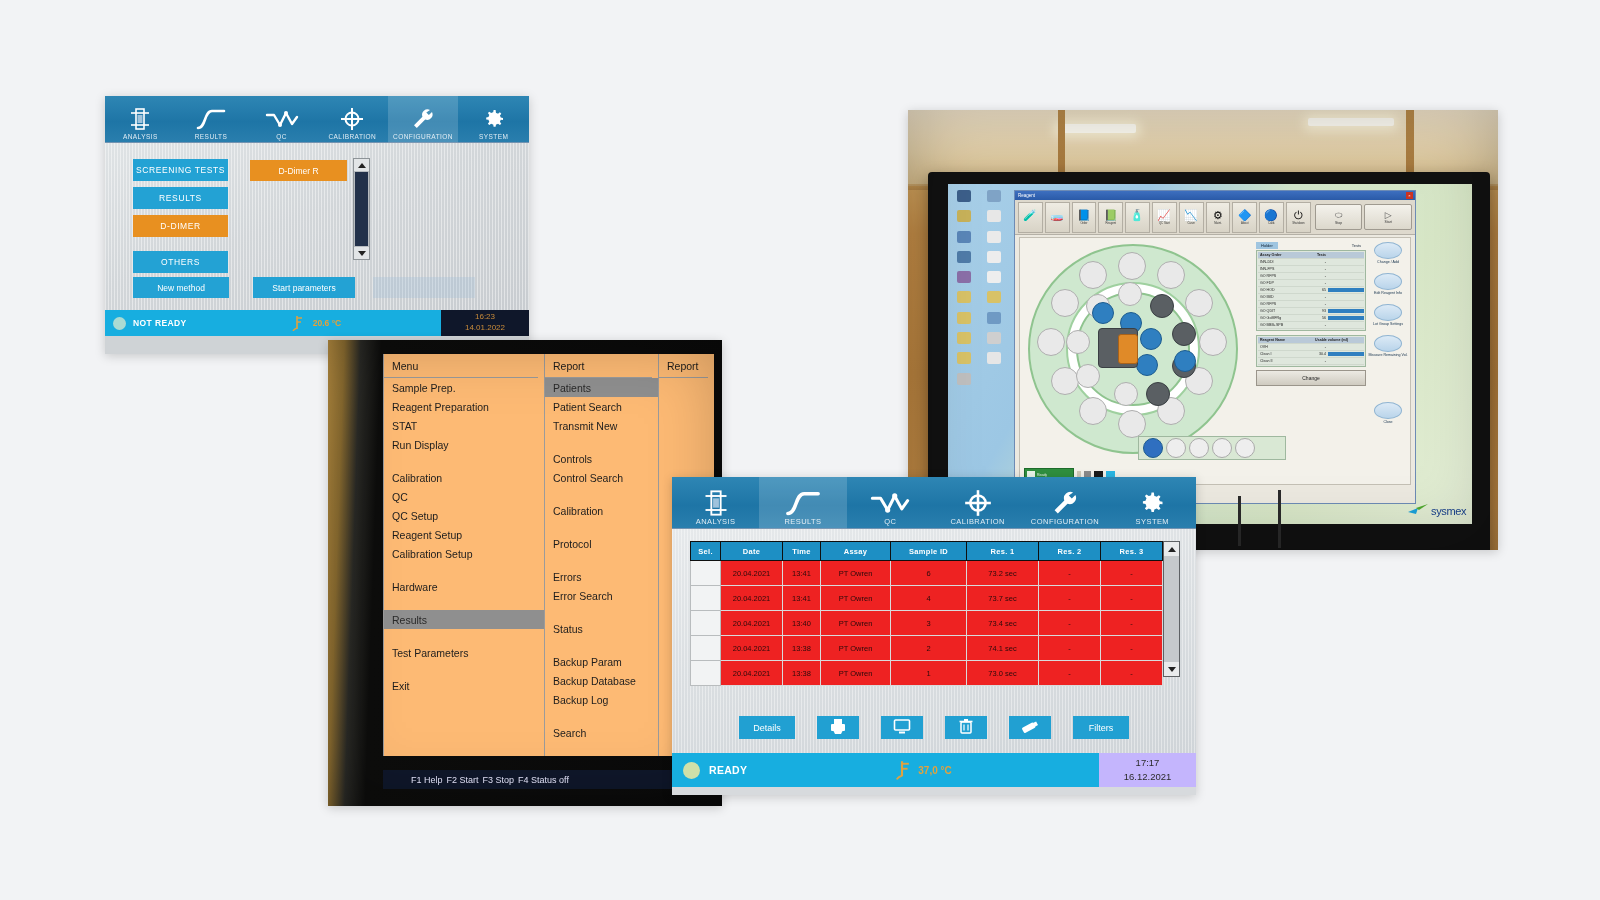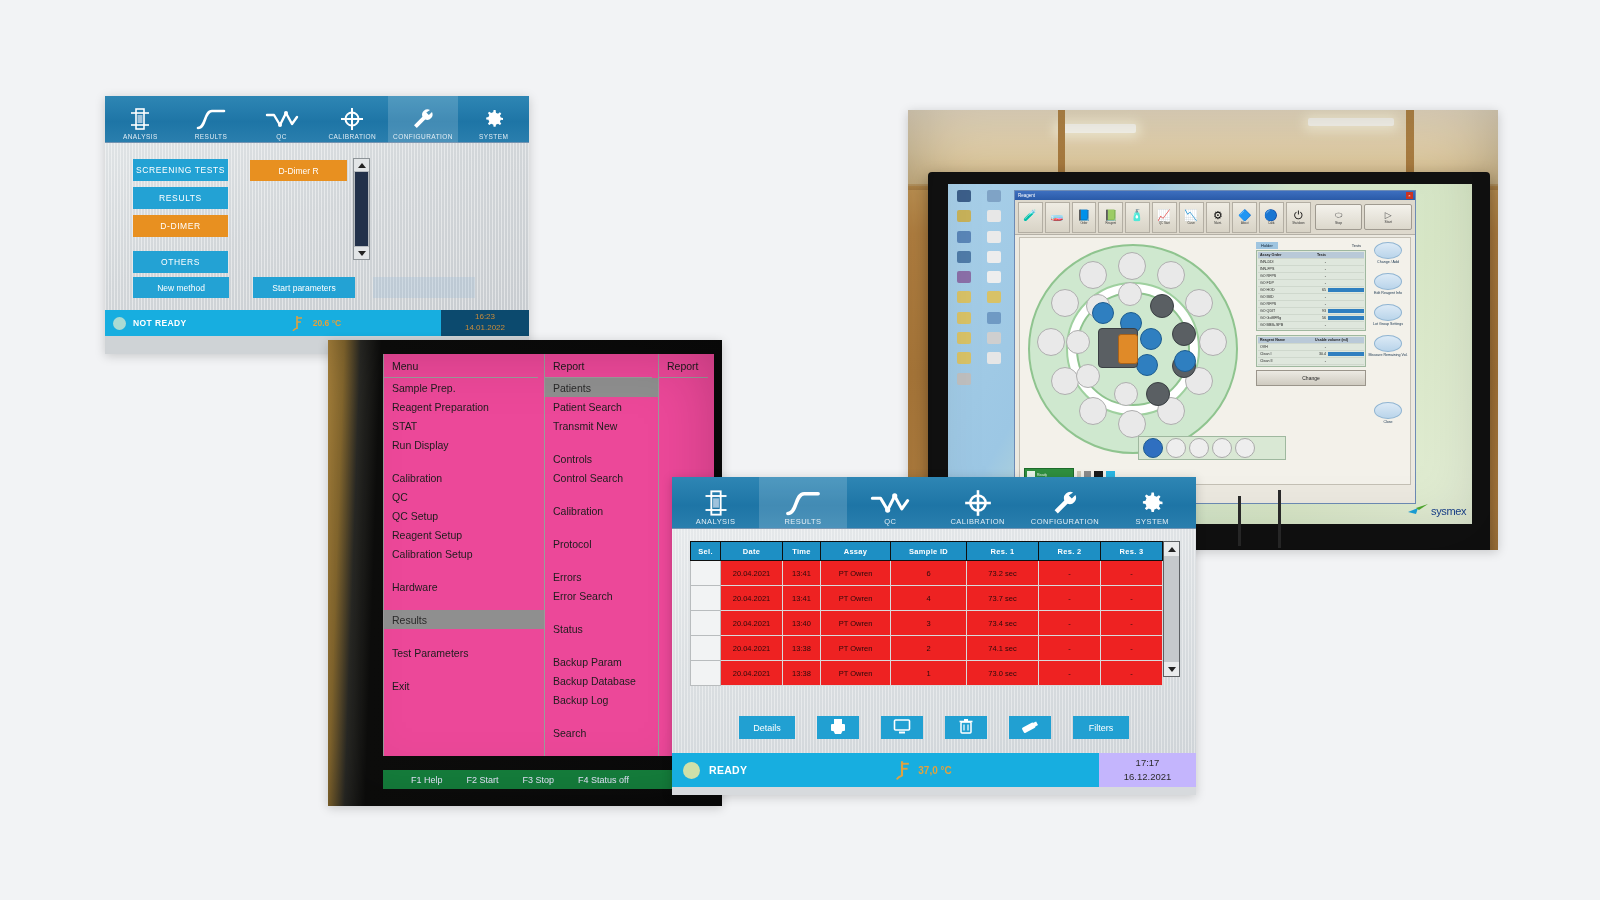--- a/index.html
+++ b/index.html
@@ -48,42 +48,42 @@
   .tri.down{border-top:5px solid #222;}
   .actionbtn{position:absolute;height:21px;background:#23a2d4;color:#fff;display:flex;align-items:center;
       justify-content:center;font-size:8.5px;cursor:pointer;}
   .actionbtn.ghost{background:rgba(160,190,215,.30);color:rgba(255,255,255,.35);}
 
   .statusbar{height:26px;display:flex;align-items:center;background:#17aee0;position:relative;}
   .statusbar .dot{width:13px;height:13px;border-radius:50%;background:#cfe6cf;margin-left:8px;opacity:.8;}
   .statusbar .st{color:#fff;font-size:8.5px;font-weight:bold;margin-left:7px;letter-spacing:.4px;}
   .statusbar .temp{position:absolute;left:49%;color:#e3a13b;font-size:8.5px;font-weight:bold;}
   .statusbar .thermo{position:absolute;left:43.5%;top:5px;}
-  .clock{position:absolute;right:0;top:0;bottom:0;width:88px;background:#0c4a6e;color:#c98b3a;
+  .clock{position:absolute;right:0;top:0;bottom:0;width:88px;background:#0f172a;color:#c98b3a;
       display:flex;flex-direction:column;align-items:center;justify-content:center;font-size:8px;line-height:1.35;}
 
   
   #panelB{left:328px;top:340px;width:394px;height:466px;background:#100f0d;}
   .photoB-bg{position:absolute;inset:0;background:
       linear-gradient(92deg,#b98f42 0%,#8d6e31 4%,#2a2a26 8%,#0d0d0c 13%,#0a0a0a 100%);}
-  .menuwin{position:absolute;left:55px;top:14px;width:330px;height:402px;background:#ec4899;
+  .menuwin{position:absolute;left:55px;top:14px;width:330px;height:402px;background:#fdba74;
       border-left:1px solid #9a9a9a;}
   .mcol{position:absolute;top:0;bottom:0;}
   .mcol .ch{font-size:10.5px;color:#1b1b1b;padding:6px 0 5px 8px;}
   .mcol .hr{height:1px;background:#9b9b9b;margin-right:6px;}
   .mi{font-size:10.5px;color:#1d1d1d;padding:3.5px 0 3.5px 8px;cursor:pointer;white-space:nowrap;}
   .mi.sel{background:#8f8f8f;color:#2a2a2a;}
   .mi.gap{height:14px;padding:0;}
   #mcol1{left:0;width:160px;border-right:1px solid #9b9b9b;}
   #mcol2{left:161px;width:113px;border-right:1px solid #9b9b9b;}
   #mcol3{left:275px;width:55px;}
   .errbar{position:absolute;left:55px;bottom:36px;width:330px;height:19px;background:#cc1111;
       color:#fff;font-size:9.5px;display:flex;align-items:center;padding-left:28px;box-sizing:border-box;}
-  .fbar{position:absolute;left:55px;bottom:17px;width:330px;height:19px;background:#15803d;
-      color:#e9e9ff;font-size:9px;display:flex;align-items:center;gap:24px;padding-left:28px;box-sizing:border-box;}
+  .fbar{position:absolute;left:55px;bottom:17px;width:330px;height:19px;background:#0f172a;
+      color:#e9e9ff;font-size:9px;display:flex;align-items:center;gap:4px;padding-left:28px;box-sizing:border-box;}
 
   
   #panelC{left:672px;top:477px;width:524px;height:318px;background:#d7dadd;}
   .bodyC{height:224px;background:
       repeating-linear-gradient(90deg,rgba(255,255,255,.40) 0 1px,rgba(0,0,0,0) 1px 3px),
       linear-gradient(170deg,#e6e9eb 0%,#dadee1 50%,#cfd4d8 100%);
       position:relative;}
   table.res{position:absolute;left:18px;top:12px;width:472px;border-collapse:collapse;table-layout:fixed;}
   table.res th{background:#1d8fc4;color:#fff;font-size:7.5px;font-weight:bold;height:16px;
       border:1px solid #0f0f0f;letter-spacing:.3px;}

